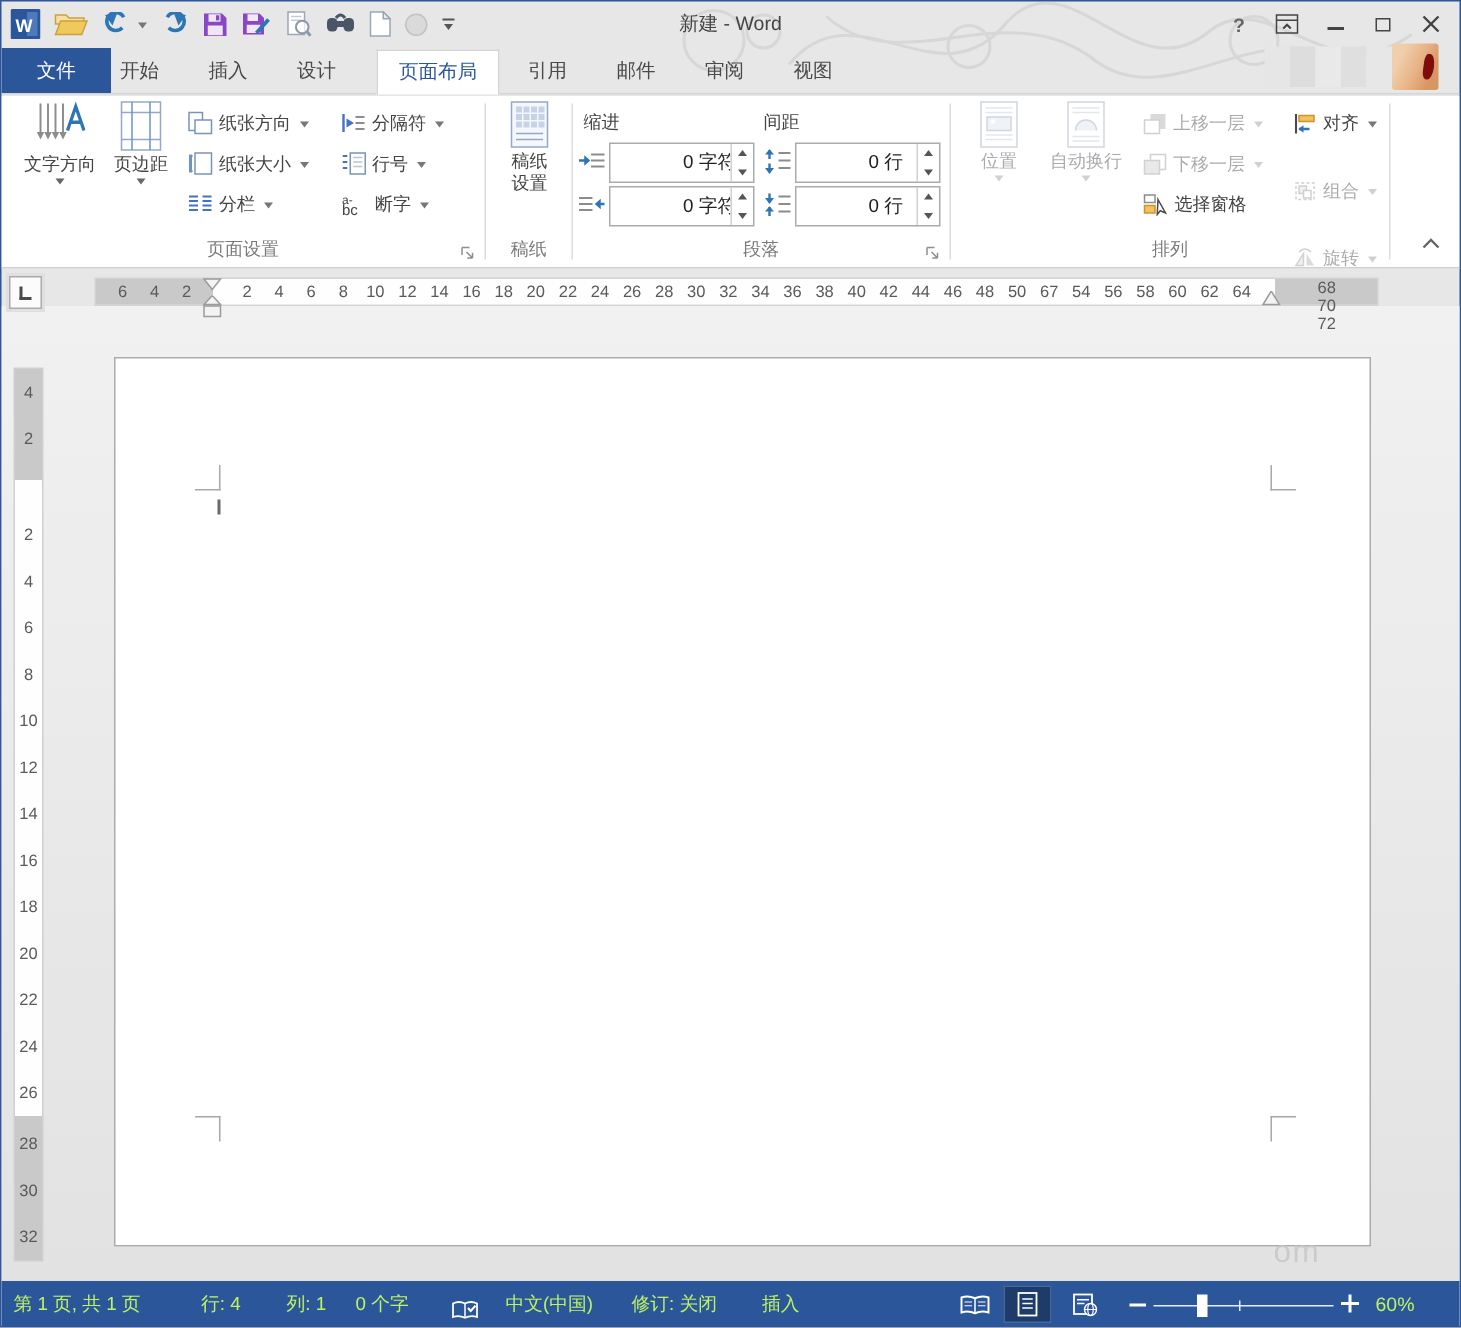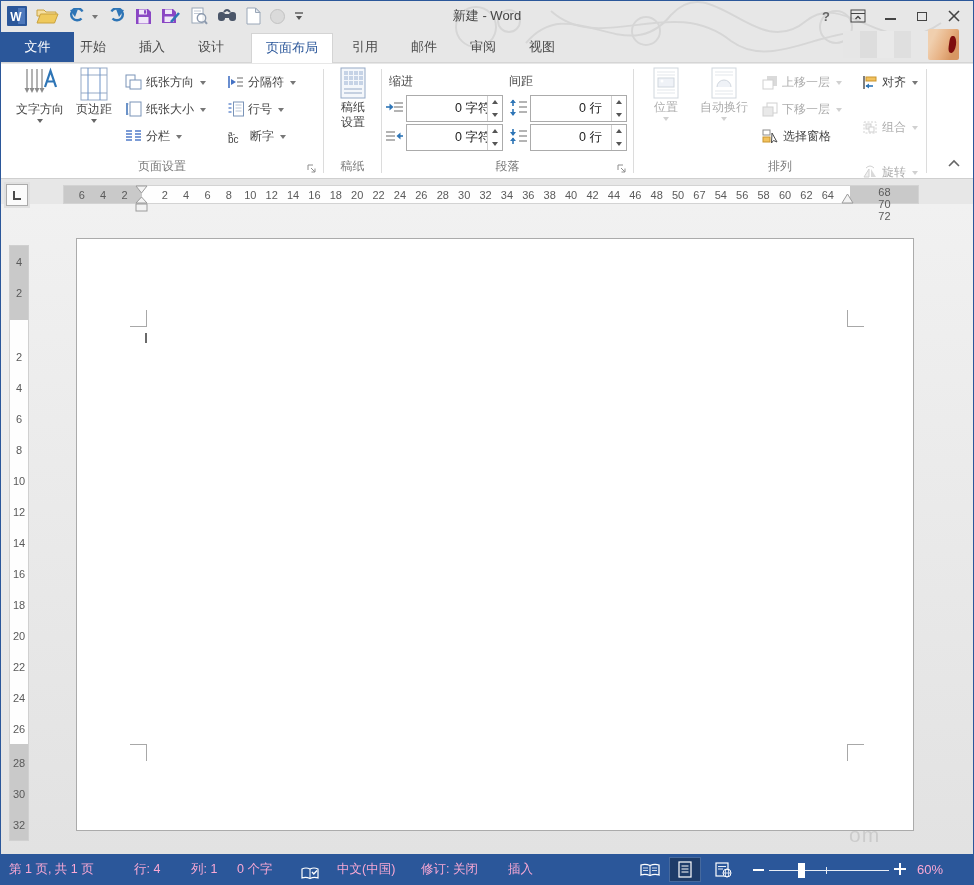--- a/index.html
+++ b/index.html
@@ -70,21 +70,21 @@
 .page{position:absolute;left:75px;top:237px;width:838px;height:593px;background:#fff;border:1px solid #ABABAB;z-index:1;}
 .cm{position:absolute;width:17px;height:17px;}
 .cm-tl{left:53px;top:71px;border-right:1px solid #A8A8A8;border-bottom:1px solid #A8A8A8;}
 .cm-tr{left:770px;top:71px;border-left:1px solid #A8A8A8;border-bottom:1px solid #A8A8A8;}
 .cm-bl{left:53px;top:505px;border-right:1px solid #A8A8A8;border-top:1px solid #A8A8A8;}
 .cm-br{left:770px;top:505px;border-left:1px solid #A8A8A8;border-top:1px solid #A8A8A8;}
 .cursor{position:absolute;left:68px;top:94px;width:1.5px;height:10px;background:#6A6A6A;}
 .watermark{position:absolute;left:848px;top:822px;font-size:21px;color:#C6C6C6;opacity:.8;letter-spacing:1px;z-index:2;}
 
 
-.statusbar{position:absolute;left:0;top:853px;width:100%;height:31px;background:#2B579A;color:#f9a8d4;font-size:12.5px;z-index:3;}
+.statusbar{position:absolute;left:0;top:853px;width:100%;height:31px;background:#2B579A;color:#bef264;font-size:12.5px;z-index:3;}
 .sitem{position:absolute;top:0;height:31px;line-height:31px;white-space:nowrap;}
 .viewbtn{position:absolute;top:3px;width:32px;height:25px;display:flex;align-items:center;justify-content:center;}
 .viewbtn.active{background:#1E3C69;border:1px solid #46699D;}
 .zminus{position:absolute;left:752px;top:15px;width:11px;height:2px;background:#fff;}
 .ztrack{position:absolute;left:768px;top:15.5px;width:120px;height:1px;background:#E8EDF5;}
 .zhandle{position:absolute;left:29px;top:-7px;width:7px;height:15px;background:#fff;}
 .ztick{position:absolute;left:57px;top:-3px;width:1px;height:7px;background:#E8EDF5;}
 .zplus{position:absolute;left:893px;top:9px;width:12px;height:12px;}
 .zplus:before{content:"";position:absolute;left:0;top:5px;width:12px;height:2px;background:#fff;}
 .zplus:after{content:"";position:absolute;left:5px;top:0;width:2px;height:12px;background:#fff;}

